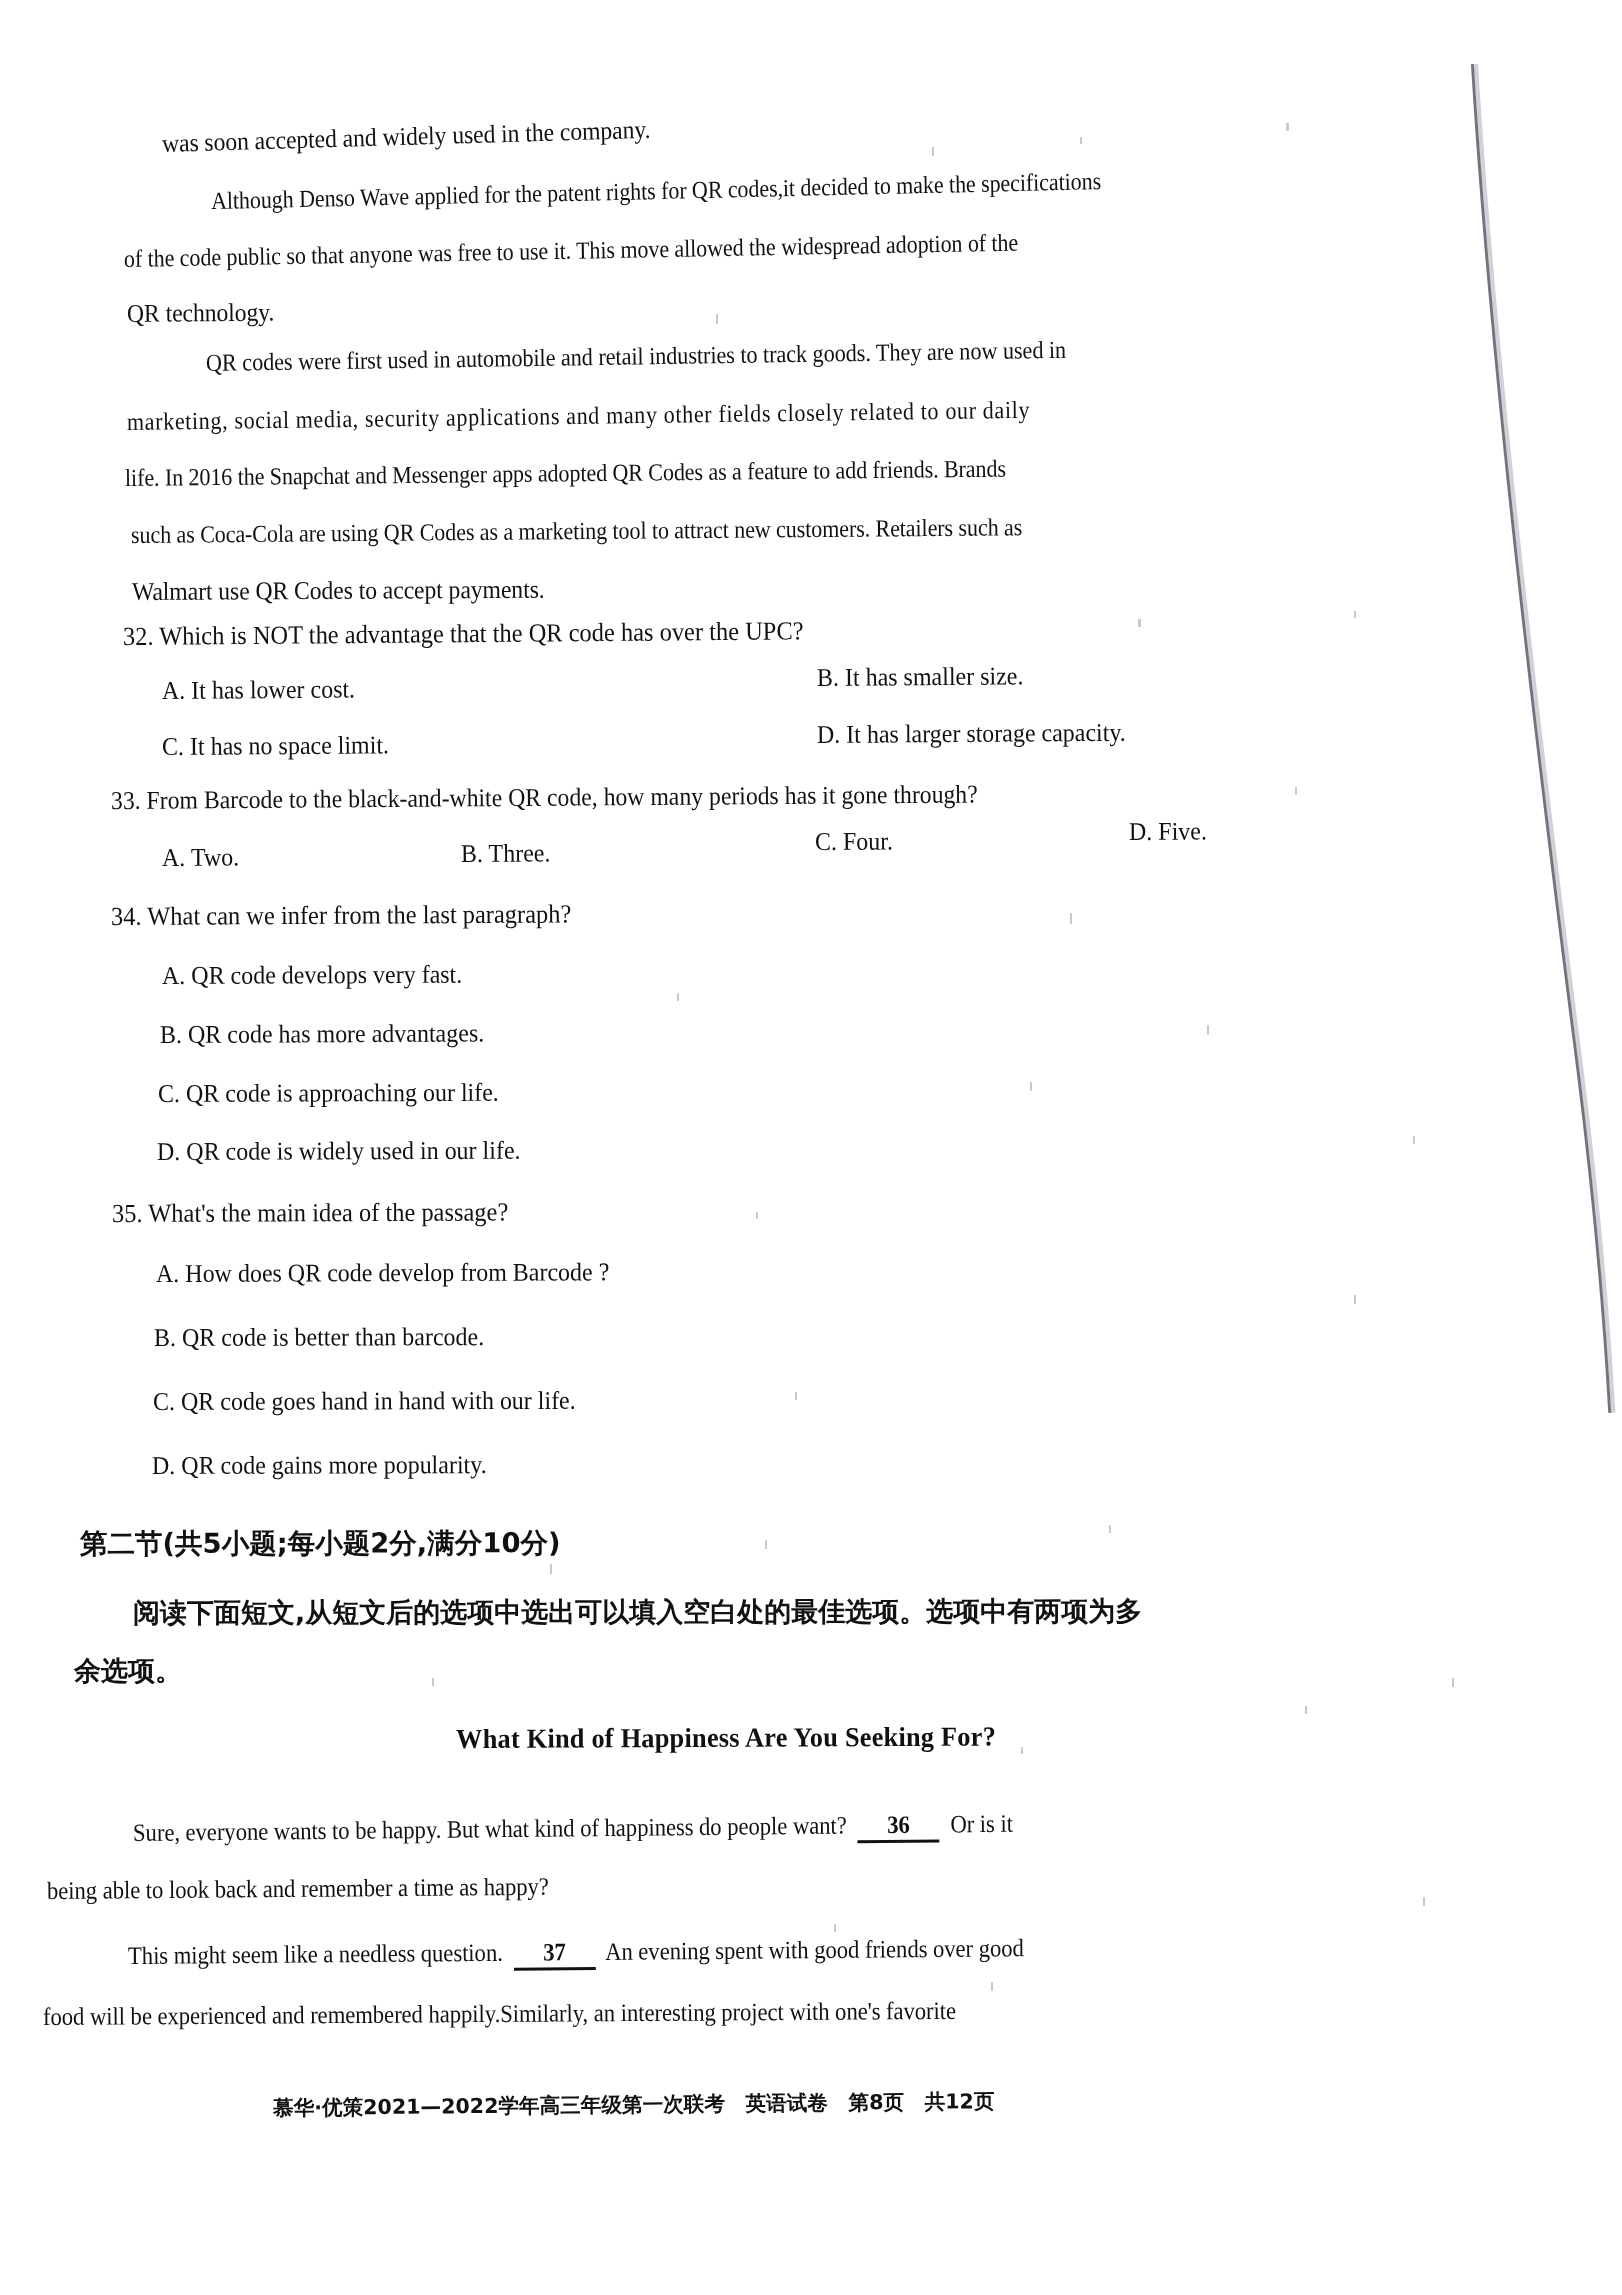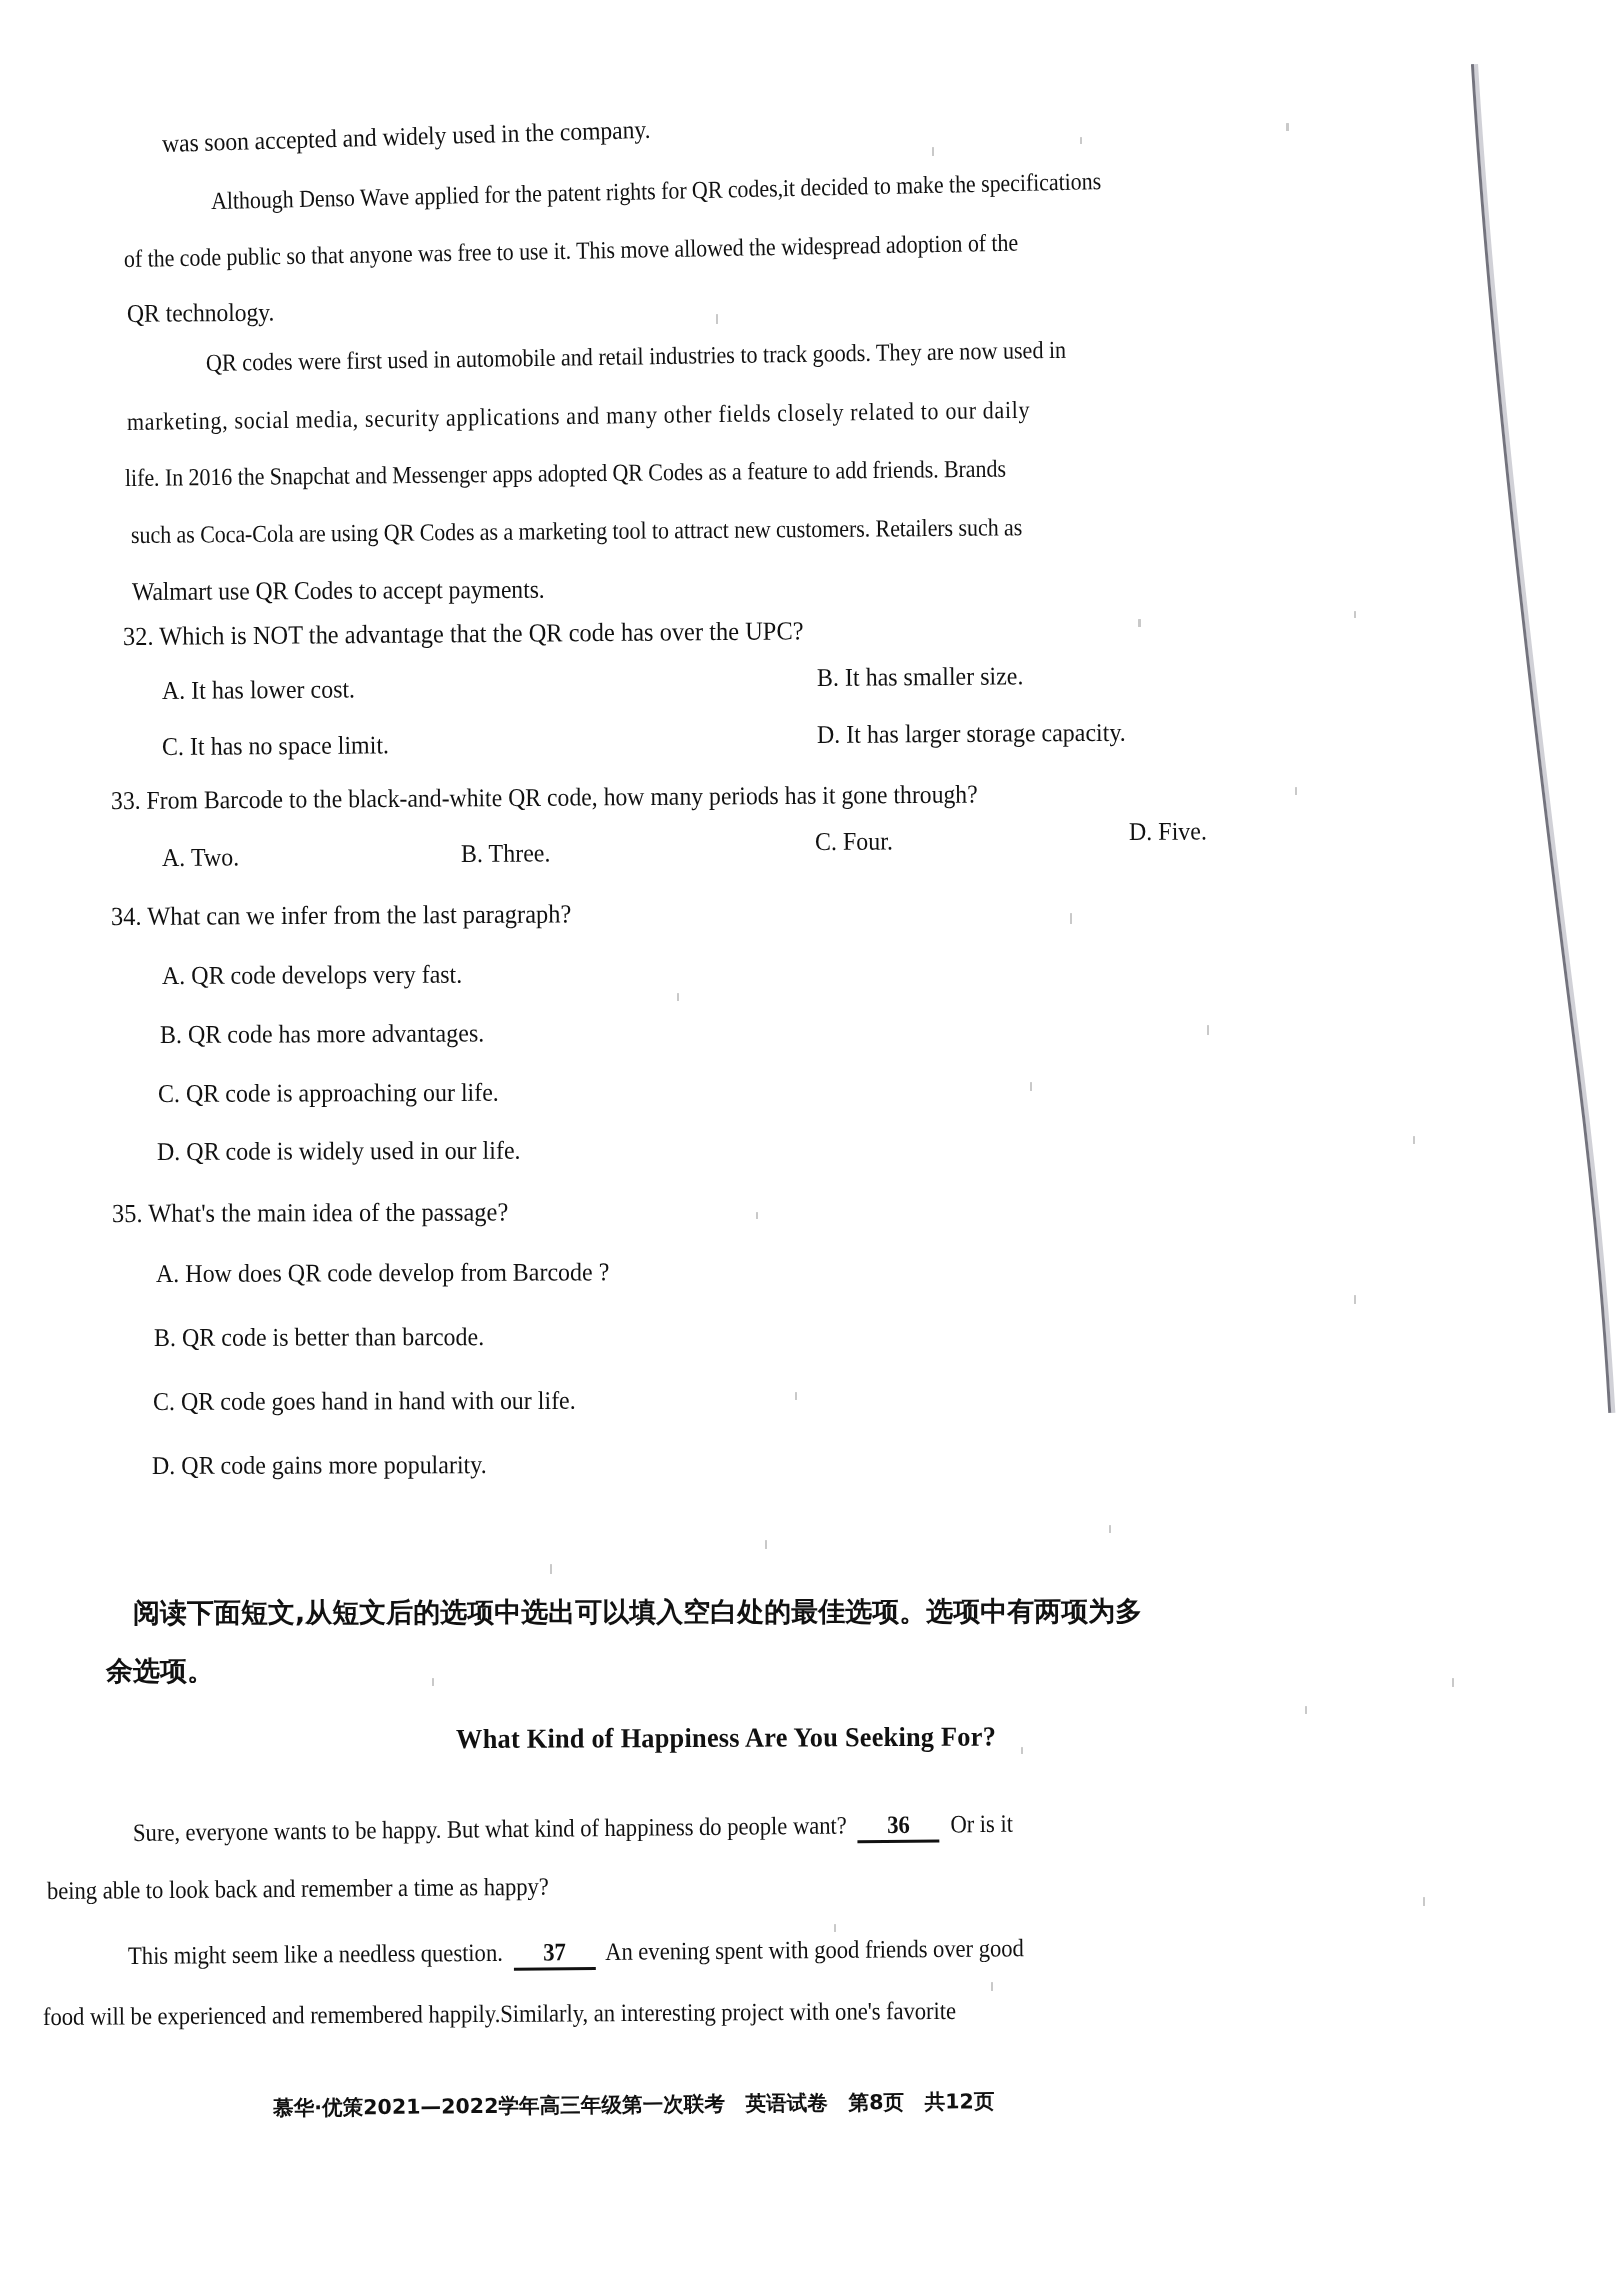--- a/index.html
+++ b/index.html
@@ -205,23 +205,24 @@
   </div>
   <div class="ln opt-text" style="left:153px; top:1387px; transform: scaleX(0.94) rotate(-0.15deg);">
     <span>C.</span>
     <span>QR code goes hand in hand with our life.</span>
   </div>
   <div class="ln opt-text" style="left:152px; top:1451px; transform: scaleX(0.94) rotate(-0.15deg);">
     <span>D.</span>
     <span>QR code gains more popularity.</span>
   </div>
 
+  <div class="ln cn" style="left:80px; top:1526px; transform: rotate(-0.10deg);">第二节(共5小题;每小题2分,满分10分)</div>
 
   <div class="ln cn-body" style="left:133px; top:1595px; transform: rotate(-0.10deg);">阅读下面短文,从短文后的选项中选出可以填入空白处的最佳选项。选项中有两项为多</div>
-  <div class="ln cn-body" style="left:74px; top:1653px; transform: rotate(-0.10deg); margin-left: 32px;">余选项。</div>
+  <div class="ln cn-body" style="left:74px; top:1653px; transform: rotate(-0.10deg);">余选项。</div>
 
   <div class="ln passage-title" style="left:456px; top:1723px; transform: scaleX(0.96) rotate(-0.25deg);">What Kind of Happiness Are You Seeking For?</div>
 
   <div class="ln body-text" style="left:133px; top:1819px; font-size:25px; transform: scaleX(0.91) rotate(-0.55deg);">
     <span>Sure, everyone wants to be happy. But what kind of happiness do people want?</span>
     <span class="blank">36</span>
     <span>Or is it</span>
   </div>
   <div class="ln body-text" style="left:47px; top:1877px; font-size:25px; transform: scaleX(0.91) rotate(-0.45deg);">being able to look back and remember a time as happy?</div>
 

